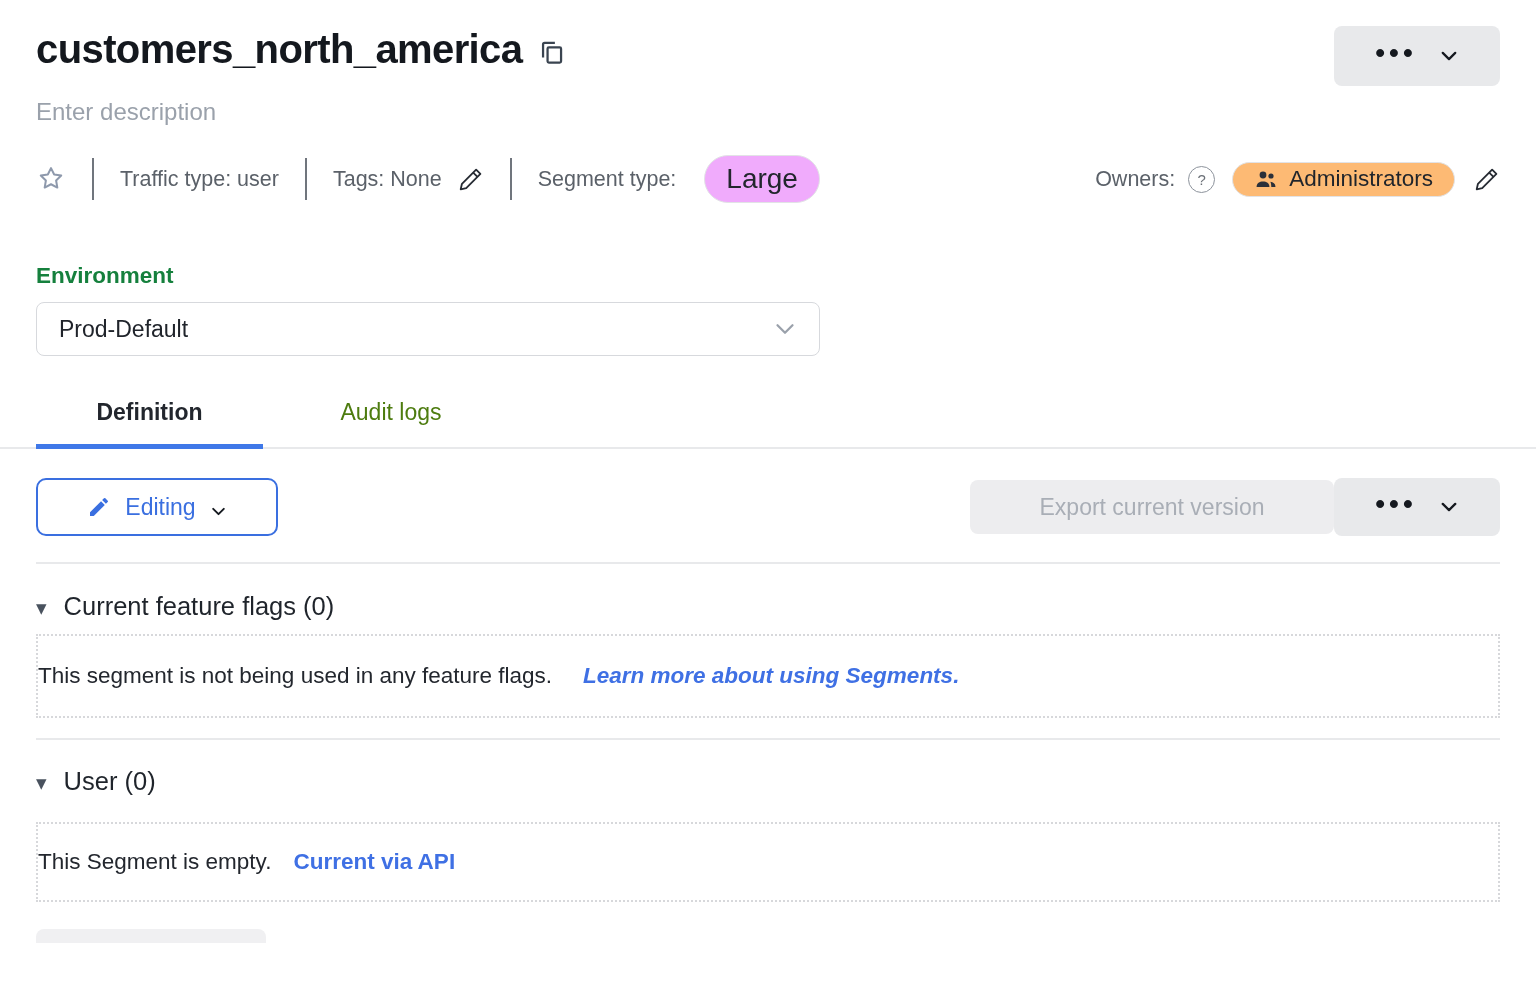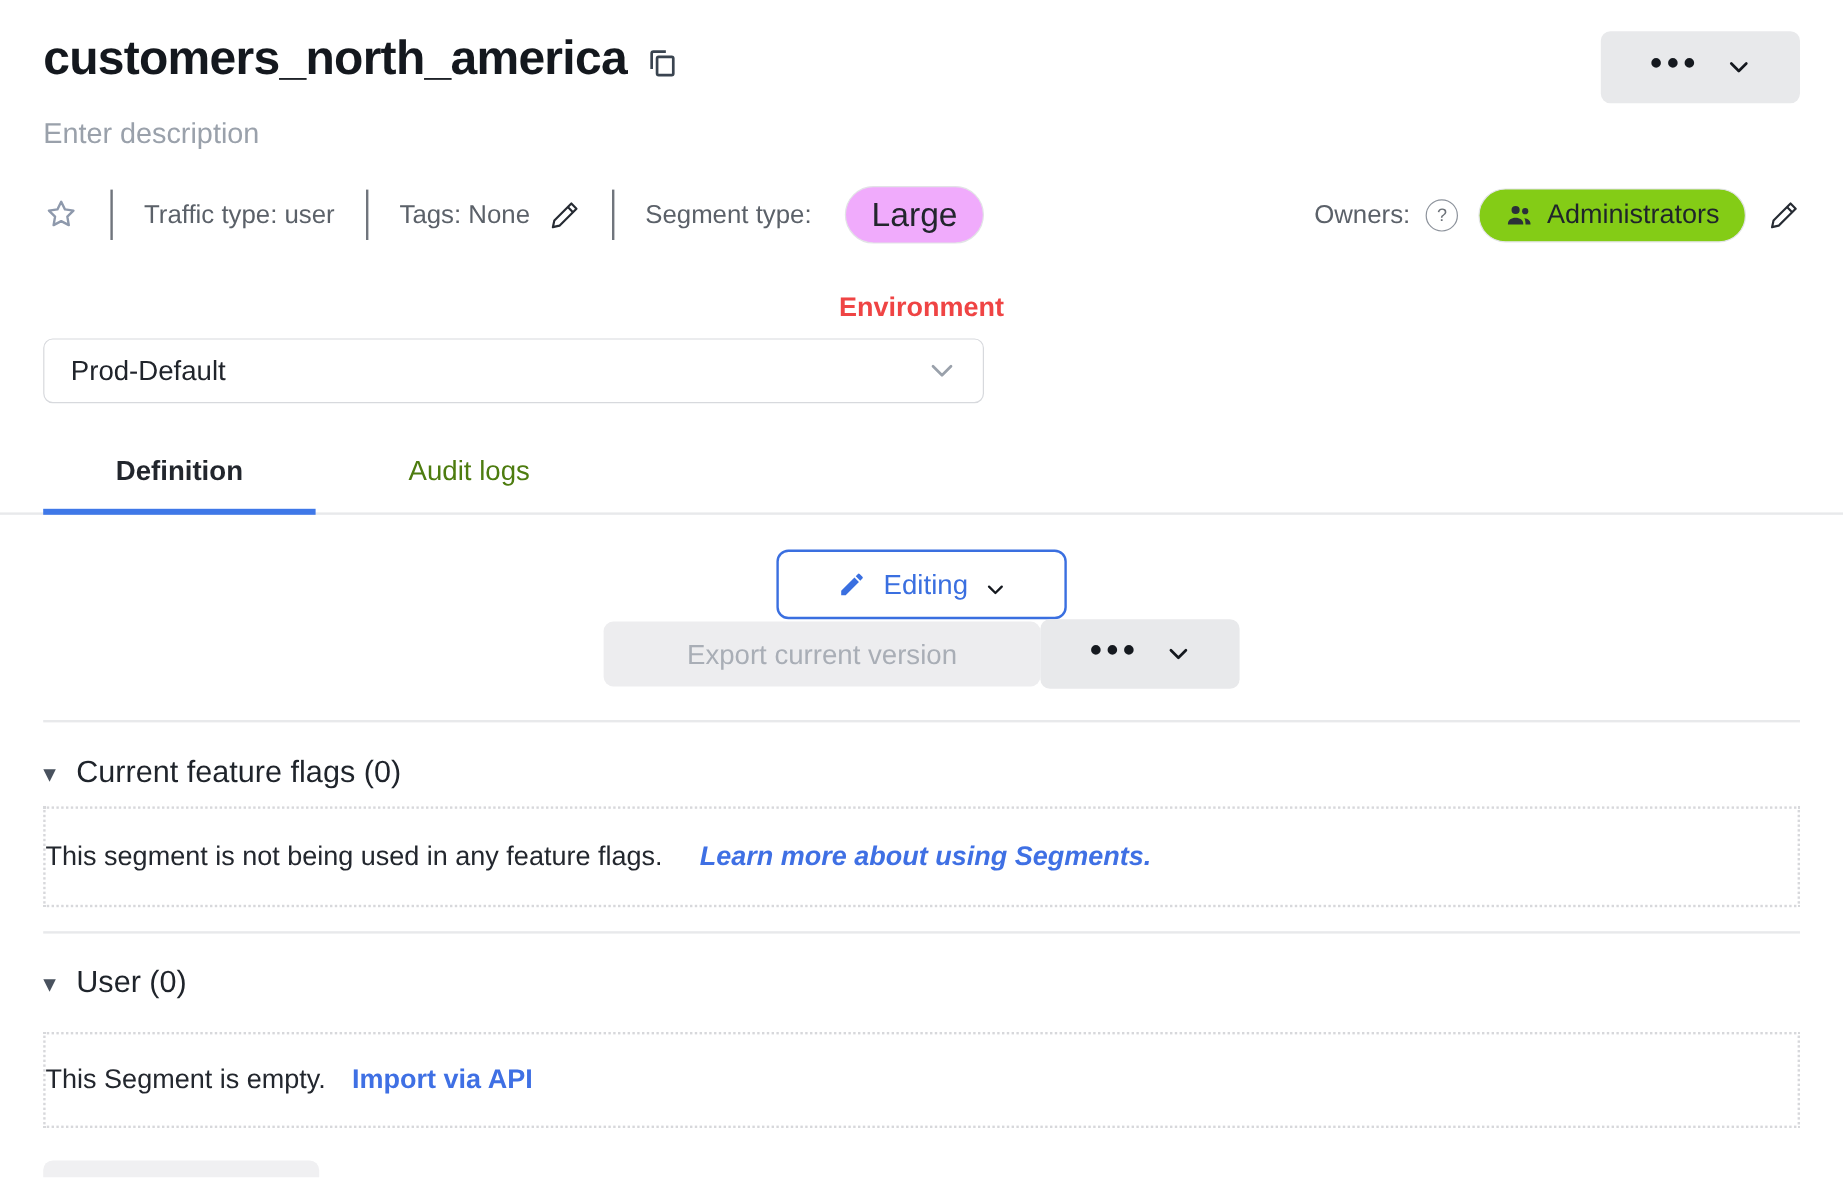--- a/index.html
+++ b/index.html
@@ -24,42 +24,42 @@
   .meta-row { margin-top:29px; display:flex; align-items:center; font-size:21.5px; color:#5b6169; }
   .star-icon { width:30px; height:30px; color:#8e99ac; cursor:pointer; }
   .vdiv { width:2px; height:42px; background:#70757d; margin:0 26px; }
   .meta-item { display:flex; align-items:center; gap:15px; }
   .pencil-icon { width:27px; height:27px; color:#262b33; cursor:pointer; }
   .badge { margin-left:13px; background:#f0abfc; border:1px solid #e2e3e6; border-radius:999px;
            padding:7px 21px; font-size:28px; color:#22262d; }
   .meta-right { margin-left:auto; display:flex; align-items:center; }
   .help-icon { width:27px; height:27px; border:1.5px solid #8d939c; border-radius:50%; margin-left:13px;
                display:flex; align-items:center; justify-content:center; font-size:15px; color:#6b7077; cursor:pointer; }
-  .owner-chip { margin-left:17px; height:45px; background:#84cc16; border:1px solid #e2e3e6; border-radius:999px;
+  .owner-chip { margin-left:17px; height:35px; background:#fdba74; border:1px solid #e2e3e6; border-radius:999px;
                 display:flex; align-items:center; gap:11px; padding:0 21px; font-size:22.5px; color:#1f242b; }
   .people-icon { width:24px; height:24px; color:#2b3039; }
   .owner-edit { margin-left:18px; }
 
   
-  .env-label { margin-top:40px; font-size:22.5px; font-weight:700; color:#ef4444;text-align:center; }
+  .env-label { margin-top:60px; font-size:22.5px; font-weight:700; color:#15803d; }
   .env-select { margin-top:13px; width:784px; height:54px; border:1px solid #d7d9dd; border-radius:8px;
                 display:flex; align-items:center; justify-content:space-between; padding:0 22px;
                 font-size:23px; color:#20242b; cursor:pointer; background:#fff; }
   .env-select .chev { color:#9aa1ab; width:24px; height:24px; }
 
   
   .tabs { margin-top:22px; display:flex; position:relative; }
   .tabs::after { content:""; position:absolute; left:-36px; right:-36px; bottom:0; height:2px; background:#e8e9eb; }
   .tab { font-size:23px; padding:21px 0 23px 0; text-align:center; cursor:pointer; position:relative; z-index:1; }
   .tab.active { width:227px; font-weight:700; color:#22262d; }
   .tab.active::after { content:""; position:absolute; left:0; right:0; bottom:0; height:5px; background:#3f78e8; }
   .tab.inactive { margin-left:58px; width:140px; color:#4d7c0f; font-weight:500; }
 
   
-  .toolbar { margin-top:29px; display:flex; align-items:center; justify-content:space-between;flex-direction:column; }
+  .toolbar { margin-top:29px; display:flex; align-items:center; justify-content:space-between; }
   .editing-btn { width:242px; height:58px; border:2px solid #3a6fe0; border-radius:10px; background:#fff;
                  display:flex; align-items:center; justify-content:center; gap:14px; color:#3a6fe0;
                  font-size:23px; cursor:pointer; }
   .editing-btn .pencil-fill { width:24px; height:24px; }
   .toolbar-right { display:flex; align-items:center; }
   .export-btn { width:364px; height:54px; background:#ededef; border:none; border-radius:8px;
                 font-size:23px; color:#a9aeb6; font-weight:500; cursor:pointer; font-family:inherit; }
 
   .hdiv { height:2px; background:#e8e9eb; }
   .hdiv-1 { margin-top:26px; }
@@ -222,18 +222,18 @@
   <div class="hdiv hdiv-2"></div>
 
   <div class="section-header users">
     <span class="triangle">▾</span>
     <span class="section-title">User (0)</span>
   </div>
 
 
   <div class="dotted-box users">
     <span>This Segment is empty.</span>
-    <span class="link">Import via API</span>
+    <span class="link">Current via API</span>
   </div>
 
   <div class="partial-element"></div>
 
 </div>
 
 </body></html>

